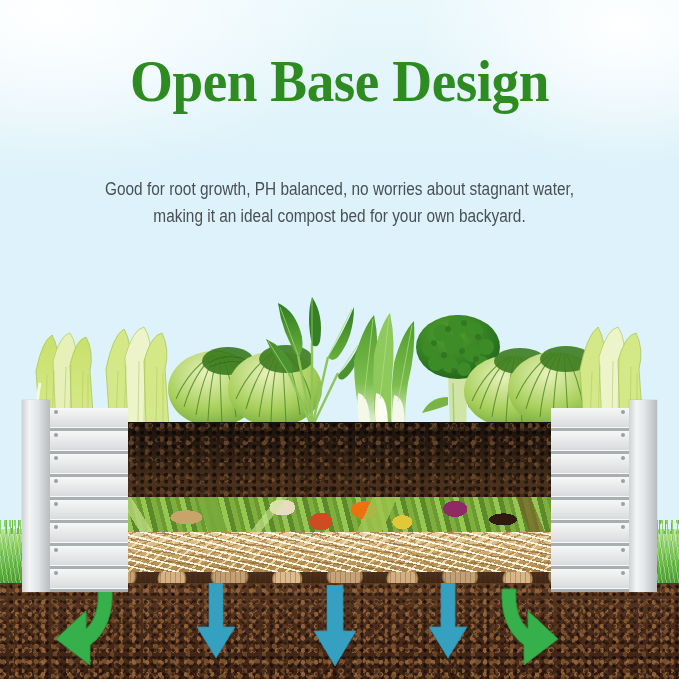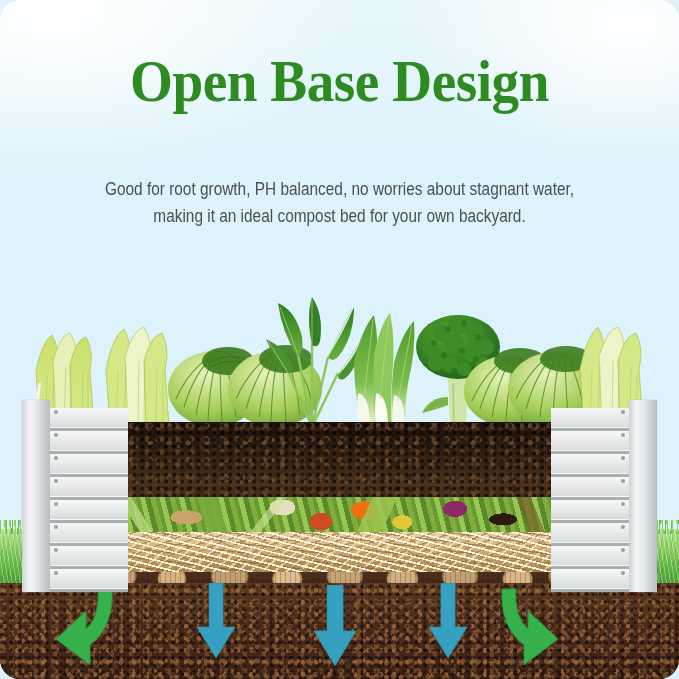--- a/index.html
+++ b/index.html
@@ -8,21 +8,20 @@
     width:679px;height:679px;overflow:hidden;
     font-family:"Liberation Sans", sans-serif;
     background:#ddf2fa;
   }
   #stage{
     position:relative;width:679px;height:679px;overflow:hidden;
     background:
       radial-gradient(ellipse 300px 200px at 92% 4%, #ffffff 0%, rgba(255,255,255,0) 70%),
       radial-gradient(ellipse 420px 230px at 8% 2%, #ffffff 0%, rgba(255,255,255,0) 72%),
       linear-gradient(180deg,#eaf8fc 0%, #ddf2fa 22%, #ddf2fa 100%);
-    border-radius: 20px;
   }
 
   
   #headline{
     position:absolute;left:0;top:49px;width:679px;text-align:center;
     font-family:"Liberation Serif", serif;
     font-weight:700;font-size:60px;line-height:64px;
     letter-spacing:-0.5px;
     color:#2e8b22;
     transform:scaleX(0.92);transform-origin:50% 50%;

